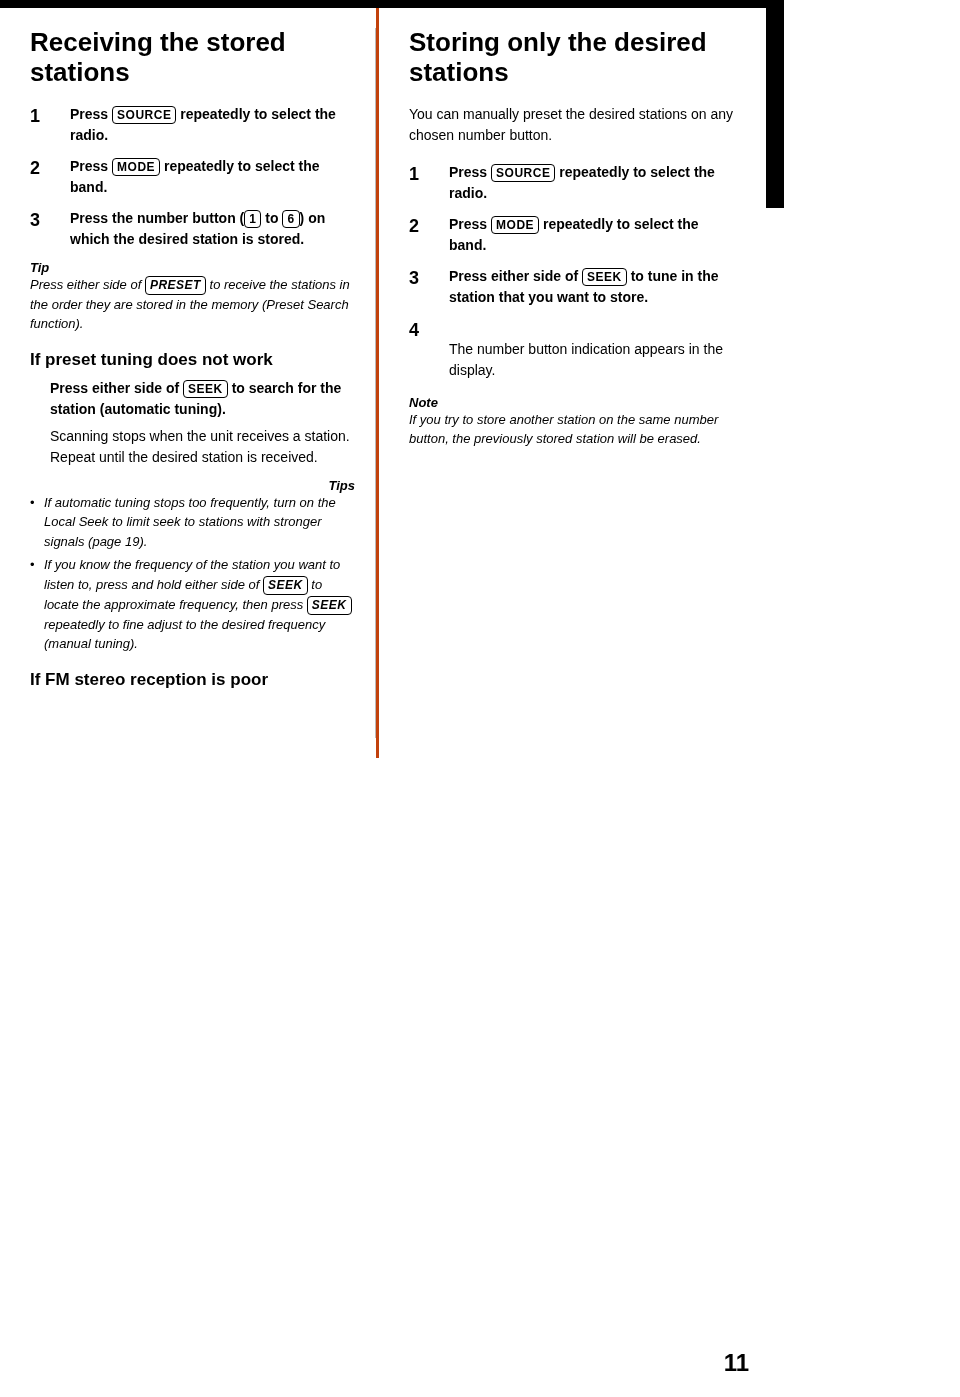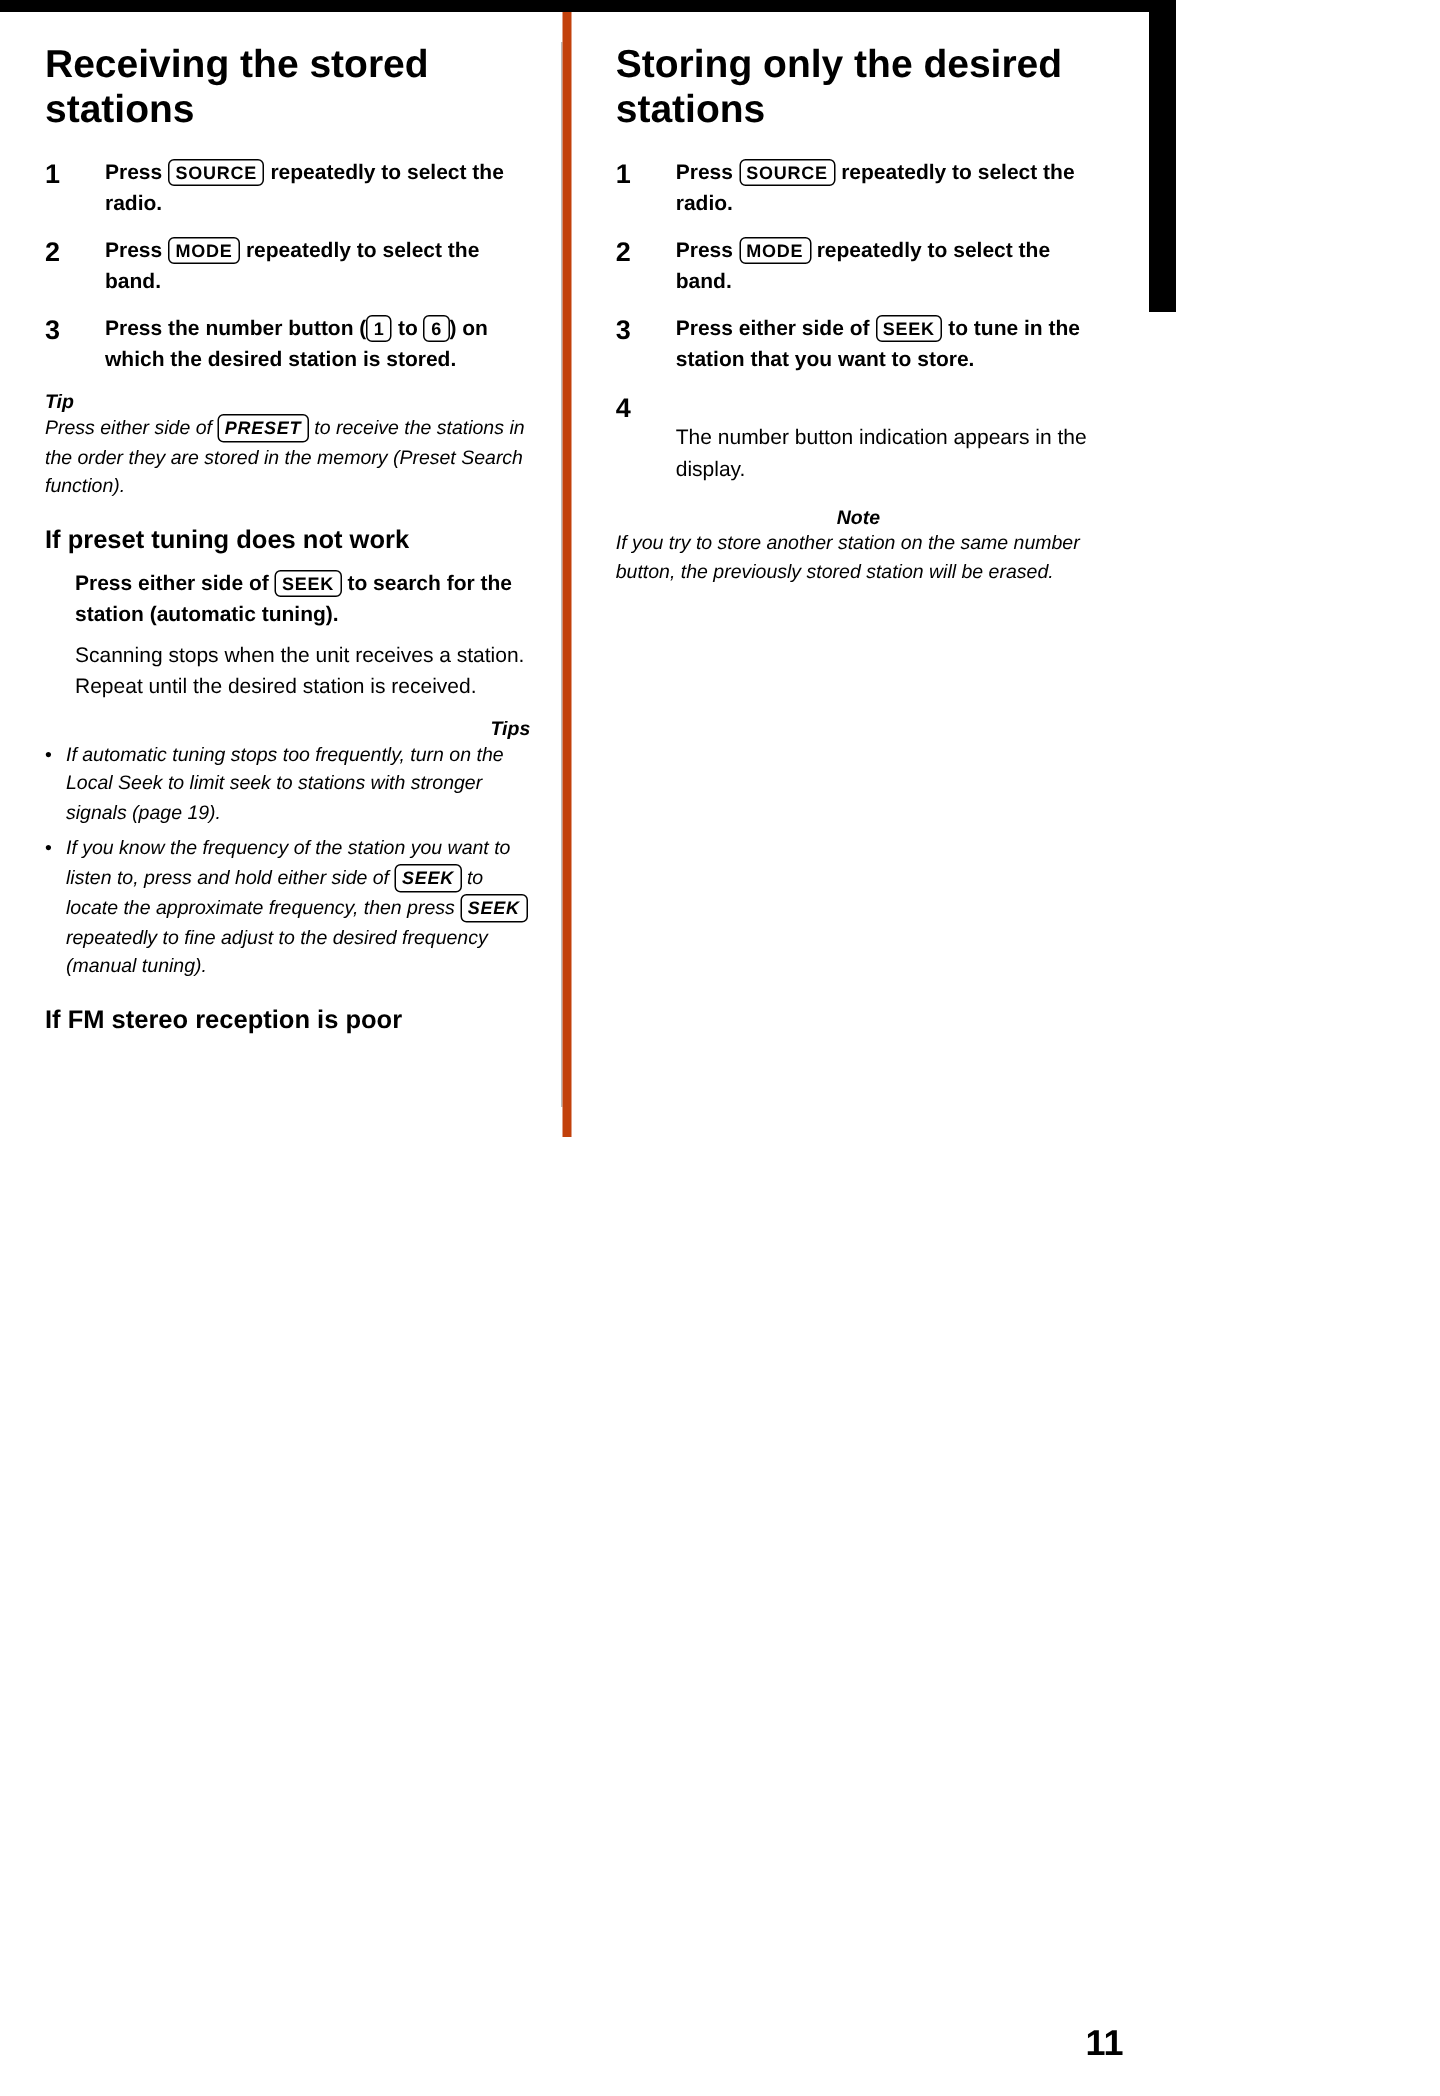--- a/index.html
+++ b/index.html
@@ -28,21 +28,21 @@
     }
 
     .left-column {
       flex: 1;
       max-width: 420px;
     }
 
     .right-column {
       flex: 1;
       padding-left: 20px;
-      border-left: 6px solid #c2410c;
+      border-left: 3px solid #c2410c;
     }
 
     
     .section-title {
       font-size: 26px;
       font-weight: bold;
       line-height: 1.15;
       margin-bottom: 16px;
     }
 
@@ -166,21 +166,20 @@
 
     
     .note-block {
       margin-top: 14px;
     }
 
     .note-label {
       font-weight: bold;
       font-size: 13px;
       font-style: italic;
-      text-align: center;
     }
 
     .note-text {
       font-size: 13px;
       font-style: italic;
       line-height: 1.5;
     }
 
     
     .right-black-rect {
@@ -263,20 +262,21 @@
     </div>
 
     <div style="width:1px; background:#bbb; margin: 20px 0;"></div>
 
     <div class="right-column" style="padding: 20px 50px 60px 30px; flex:1; position:relative;">
 
       <div class="right-black-rect"></div>
 
       <h1 class="section-title">Storing only the desired stations</h1>
 
+      <p class="description-text">You can manually preset the desired stations on any chosen number button.</p>
 
       <div class="step">
         <span class="step-number">1</span>
         <div class="step-content">
           <strong>Press <span class="btn-label">SOURCE</span> repeatedly to select the radio.</strong>
         </div>
       </div>
 
       <div class="step">
         <span class="step-number">2</span>

